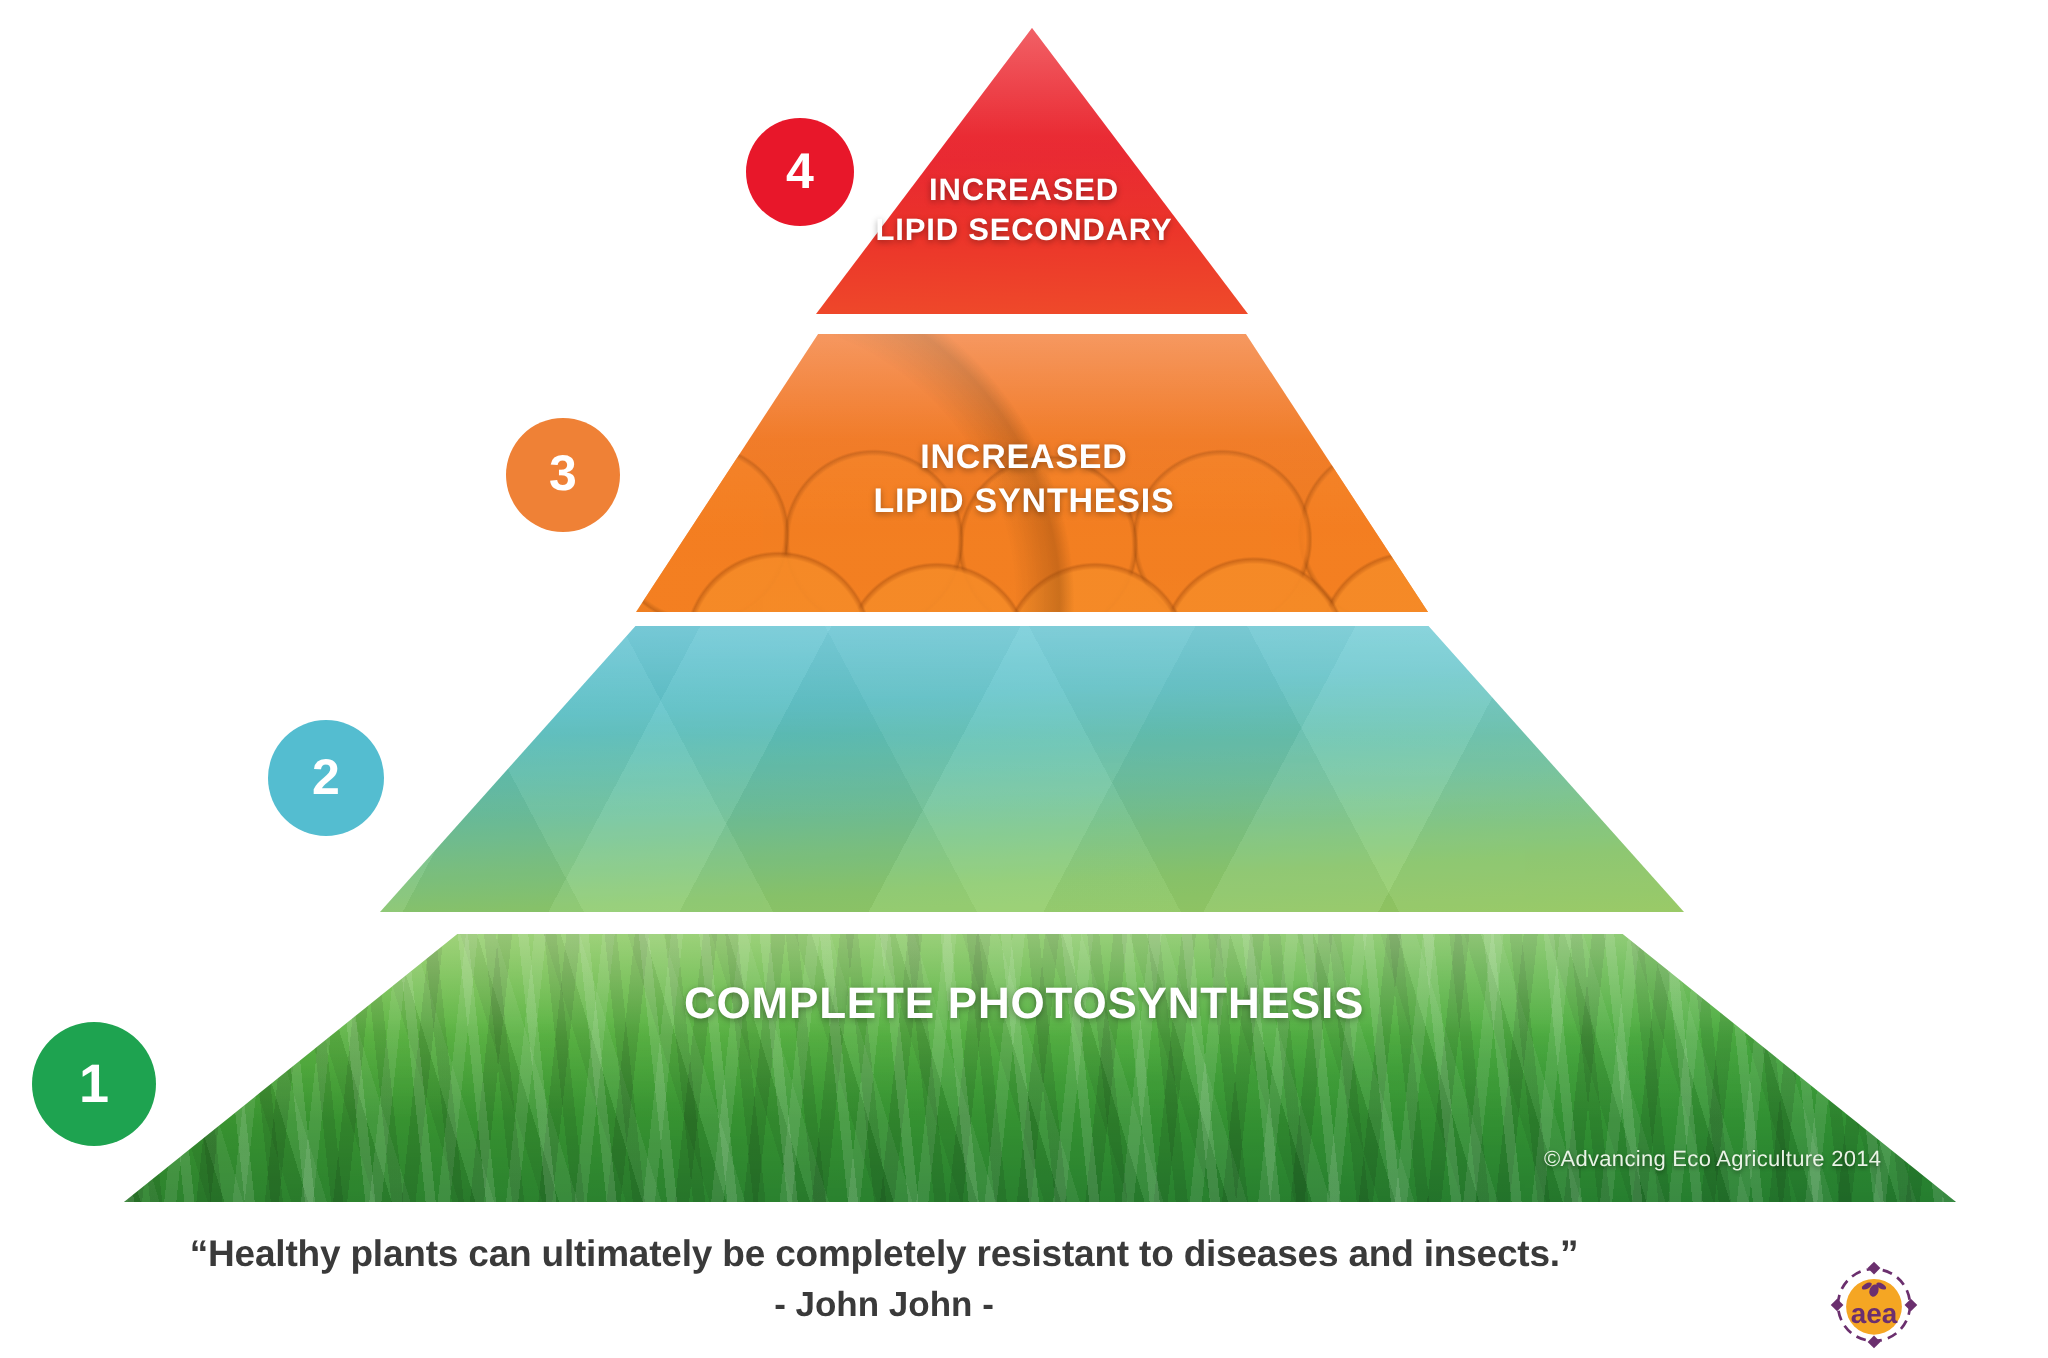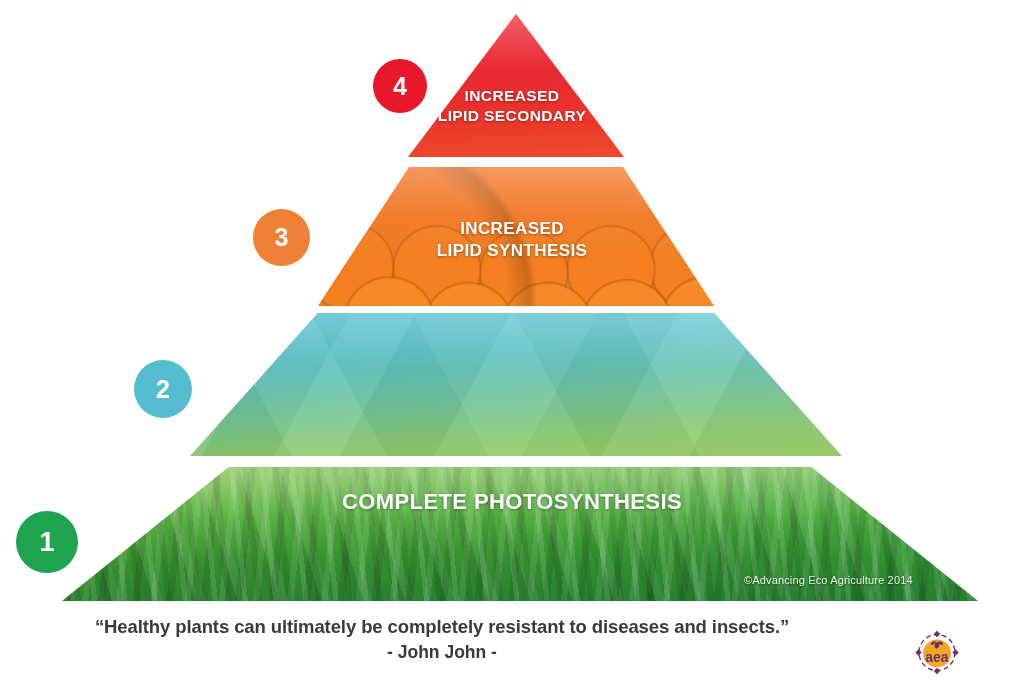--- a/index.html
+++ b/index.html
@@ -143,21 +143,21 @@
     z-index: 8;
   }
   #circle4 { left: 373px; top: 59px;  width: 54px; height: 54px; font-size: 25px; }
   #circle3 { left: 253px; top: 209px; width: 57px; height: 57px; font-size: 25px; }
   #circle2 { left: 134px; top: 360px; width: 58px; height: 58px; font-size: 25px; }
   #circle1 { left: 16px;  top: 511px; width: 62px; height: 62px; font-size: 27px; }
 
   
   #copyright {
     position: absolute;
-    left: 744px;
+    left: 772px;
     top: 574px;
     font-size: 11px;
     color: #e9f3e5;
     letter-spacing: .15px;
     text-shadow: 0 1px 2px rgba(0,0,0,.45);
     z-index: 7;
     white-space: nowrap;
   }
 
   

